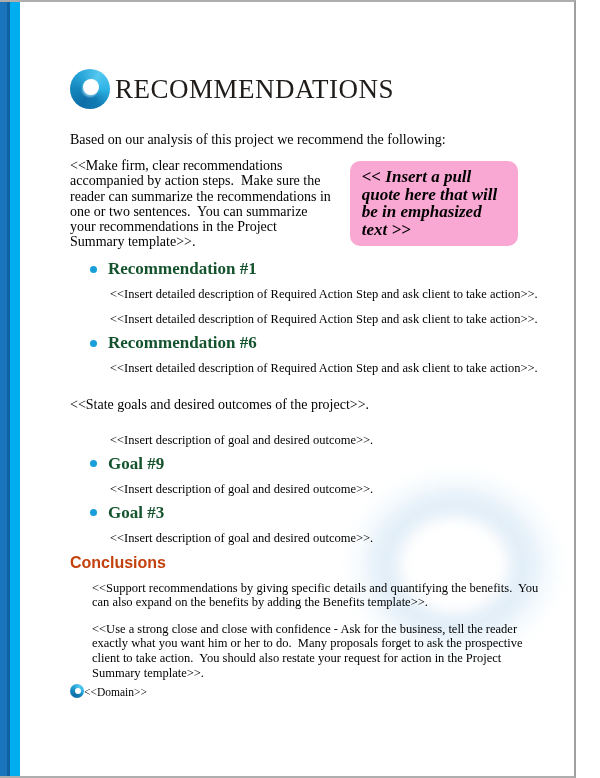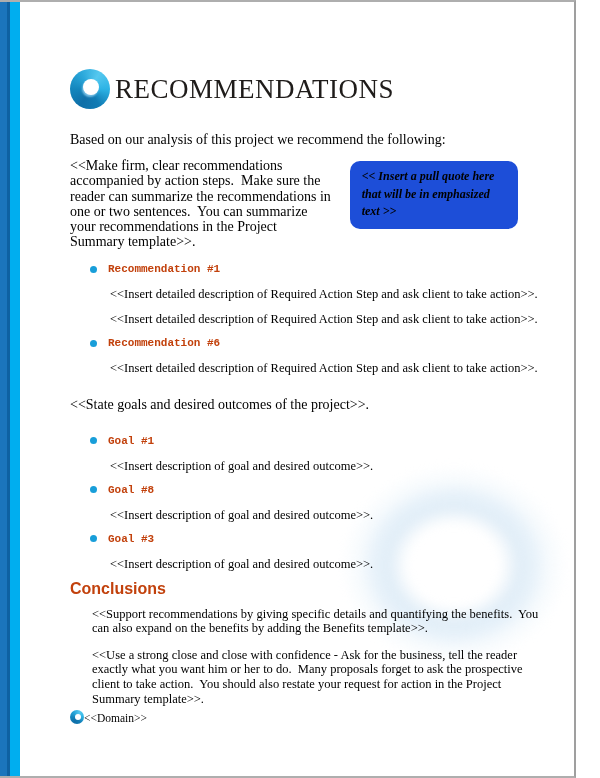--- a/index.html
+++ b/index.html
@@ -62,38 +62,38 @@
   }
 
   
   .serif { font-size: 14px; line-height: 15.2px; white-space: pre-wrap; }
   .intro { margin-top: 22px; }
 
   .guidance-row { margin-top: 11px; display: flex; align-items: flex-start; }
   .guidance { width: 272px; }
   .pullquote {
     width: 174px; margin-left: 18px; margin-top: 3px;
-    background: #1d4ed8; border-radius: 10px;
+    background: #f9a8d4; border-radius: 10px;
     padding: 7px 12px 8px 12px;
-    font-size: 12px; line-height: 17.5px;
+    font-size: 17px; line-height: 17.5px;
     font-weight: bold; font-style: italic;
     white-space: pre-wrap;
   }
 
   .list { margin-top: 12px; }
   .list.goals { margin-top: 20px; }
   .item { padding-left: 20px; }
   .item-head { display: flex; align-items: center; height: 16px; }
   .bullet {
     width: 7px; height: 7px; border-radius: 50%;
     background: #189ed9; margin-right: 11px; flex: 0 0 auto;
   }
   .item h3 {
-    font-family: Liberation Mono, monospace;
-    font-size: 11px; font-weight: bold; color: #c2410c;
+    font-family: Liberation Serif, serif;
+    font-size: 17px; font-weight: bold; color: #14532d;
     white-space: nowrap;
   }
   .item .desc {
     margin: 10px 0 8px 20px;
     font-size: 12.5px; line-height: 15px; white-space: nowrap;
   }
   .goals-intro { margin-top: 21px; }
 
   h2.conclusions {
     margin-top: 8px;
@@ -156,30 +156,26 @@
           <h3>Recommendation #6</h3>
         </div>
         <p class="desc">&lt;&lt;Insert detailed description of Required Action Step and ask client to take action&gt;&gt;.</p>
       </div>
     </div>
 
     <p class="serif goals-intro">&lt;&lt;State goals and desired outcomes of the project&gt;&gt;.</p>
 
     <div class="list goals">
       <div class="item">
-        <div class="item-head">
-          <span class="bullet"></span>
-          <h3>Goal #1</h3>
-        </div>
         <p class="desc">&lt;&lt;Insert description of goal and desired outcome&gt;&gt;.</p>
       </div>
       <div class="item">
         <div class="item-head">
           <span class="bullet"></span>
-          <h3>Goal #8</h3>
+          <h3>Goal #9</h3>
         </div>
         <p class="desc">&lt;&lt;Insert description of goal and desired outcome&gt;&gt;.</p>
       </div>
       <div class="item">
         <div class="item-head">
           <span class="bullet"></span>
           <h3>Goal #3</h3>
         </div>
         <p class="desc">&lt;&lt;Insert description of goal and desired outcome&gt;&gt;.</p>
       </div>

